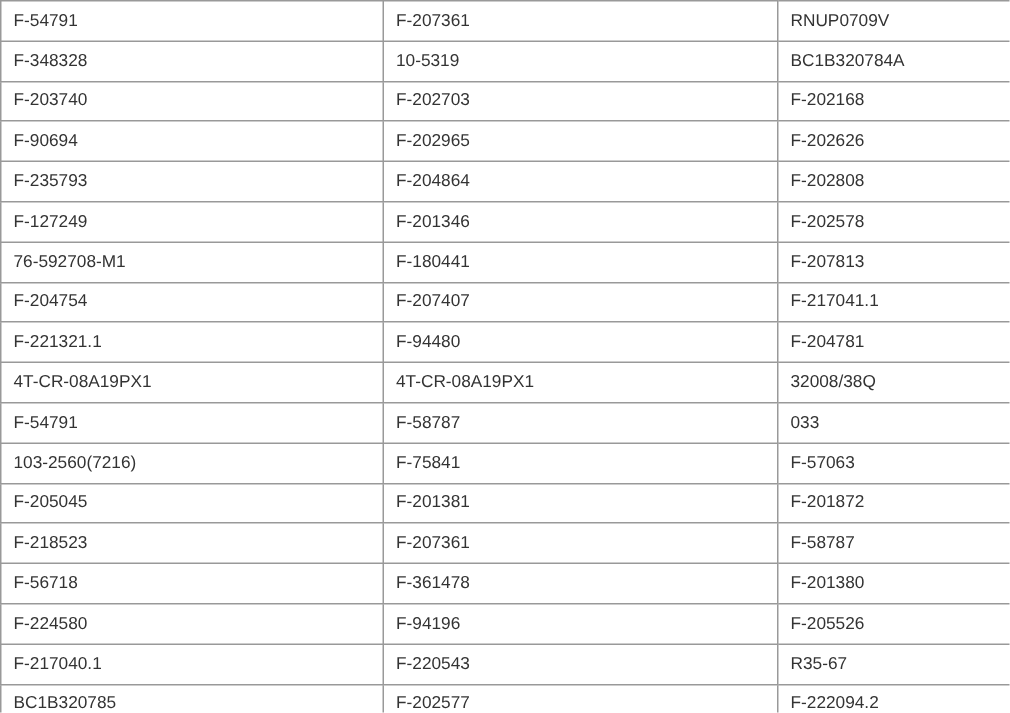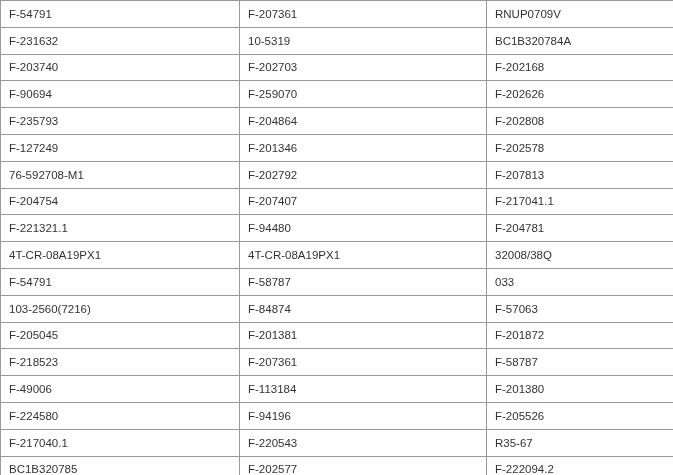--- a/index.html
+++ b/index.html
@@ -19,21 +19,21 @@
   }
   table.parts-table {
     border-collapse: collapse;
     width: 668px;
     margin: 0;
     table-layout: fixed;
   }
   table.parts-table td {
     border: 1px solid #999999;
     height: 25.8px;
-    padding: 0 0 0 8px;
+    padding: 0 16px 0 8px;
     font-size: 11.5px;
     color: #333333;
     font-family: "Liberation Sans", sans-serif;
     vertical-align: middle;
     white-space: nowrap;
     overflow: hidden;
   }
   table.parts-table td.col0 { width: 230px; }
   table.parts-table td.col1 { width: 238px; padding-left: 8px; }
   table.parts-table td.col2 { width: 200px; }
@@ -43,47 +43,47 @@
 
 <div class="table-wrap">
   <table class="parts-table">
     <tbody>
       <tr>
         <td class="col0">F-54791</td>
         <td class="col1">F-207361</td>
         <td class="col2">RNUP0709V</td>
       </tr>
       <tr>
-        <td class="col0">F-231632</td>
+        <td class="col0">F-348328</td>
         <td class="col1">10-5319</td>
         <td class="col2">BC1B320784A</td>
       </tr>
       <tr>
         <td class="col0">F-203740</td>
         <td class="col1">F-202703</td>
         <td class="col2">F-202168</td>
       </tr>
       <tr>
         <td class="col0">F-90694</td>
-        <td class="col1">F-259070</td>
+        <td class="col1">F-202965</td>
         <td class="col2">F-202626</td>
       </tr>
       <tr>
         <td class="col0">F-235793</td>
         <td class="col1">F-204864</td>
         <td class="col2">F-202808</td>
       </tr>
       <tr>
         <td class="col0">F-127249</td>
         <td class="col1">F-201346</td>
         <td class="col2">F-202578</td>
       </tr>
       <tr>
         <td class="col0">76-592708-M1</td>
-        <td class="col1">F-202792</td>
+        <td class="col1">F-180441</td>
         <td class="col2">F-207813</td>
       </tr>
       <tr>
         <td class="col0">F-204754</td>
         <td class="col1">F-207407</td>
         <td class="col2">F-217041.1</td>
       </tr>
       <tr>
         <td class="col0">F-221321.1</td>
         <td class="col1">F-94480</td>
@@ -94,36 +94,36 @@
         <td class="col1">4T-CR-08A19PX1</td>
         <td class="col2">32008/38Q</td>
       </tr>
       <tr>
         <td class="col0">F-54791</td>
         <td class="col1">F-58787</td>
         <td class="col2">033</td>
       </tr>
       <tr>
         <td class="col0">103-2560(7216)</td>
-        <td class="col1">F-84874</td>
+        <td class="col1">F-75841</td>
         <td class="col2">F-57063</td>
       </tr>
       <tr>
         <td class="col0">F-205045</td>
         <td class="col1">F-201381</td>
         <td class="col2">F-201872</td>
       </tr>
       <tr>
         <td class="col0">F-218523</td>
         <td class="col1">F-207361</td>
         <td class="col2">F-58787</td>
       </tr>
       <tr>
-        <td class="col0">F-49006</td>
-        <td class="col1">F-113184</td>
+        <td class="col0">F-56718</td>
+        <td class="col1">F-361478</td>
         <td class="col2">F-201380</td>
       </tr>
       <tr>
         <td class="col0">F-224580</td>
         <td class="col1">F-94196</td>
         <td class="col2">F-205526</td>
       </tr>
       <tr>
         <td class="col0">F-217040.1</td>
         <td class="col1">F-220543</td>

